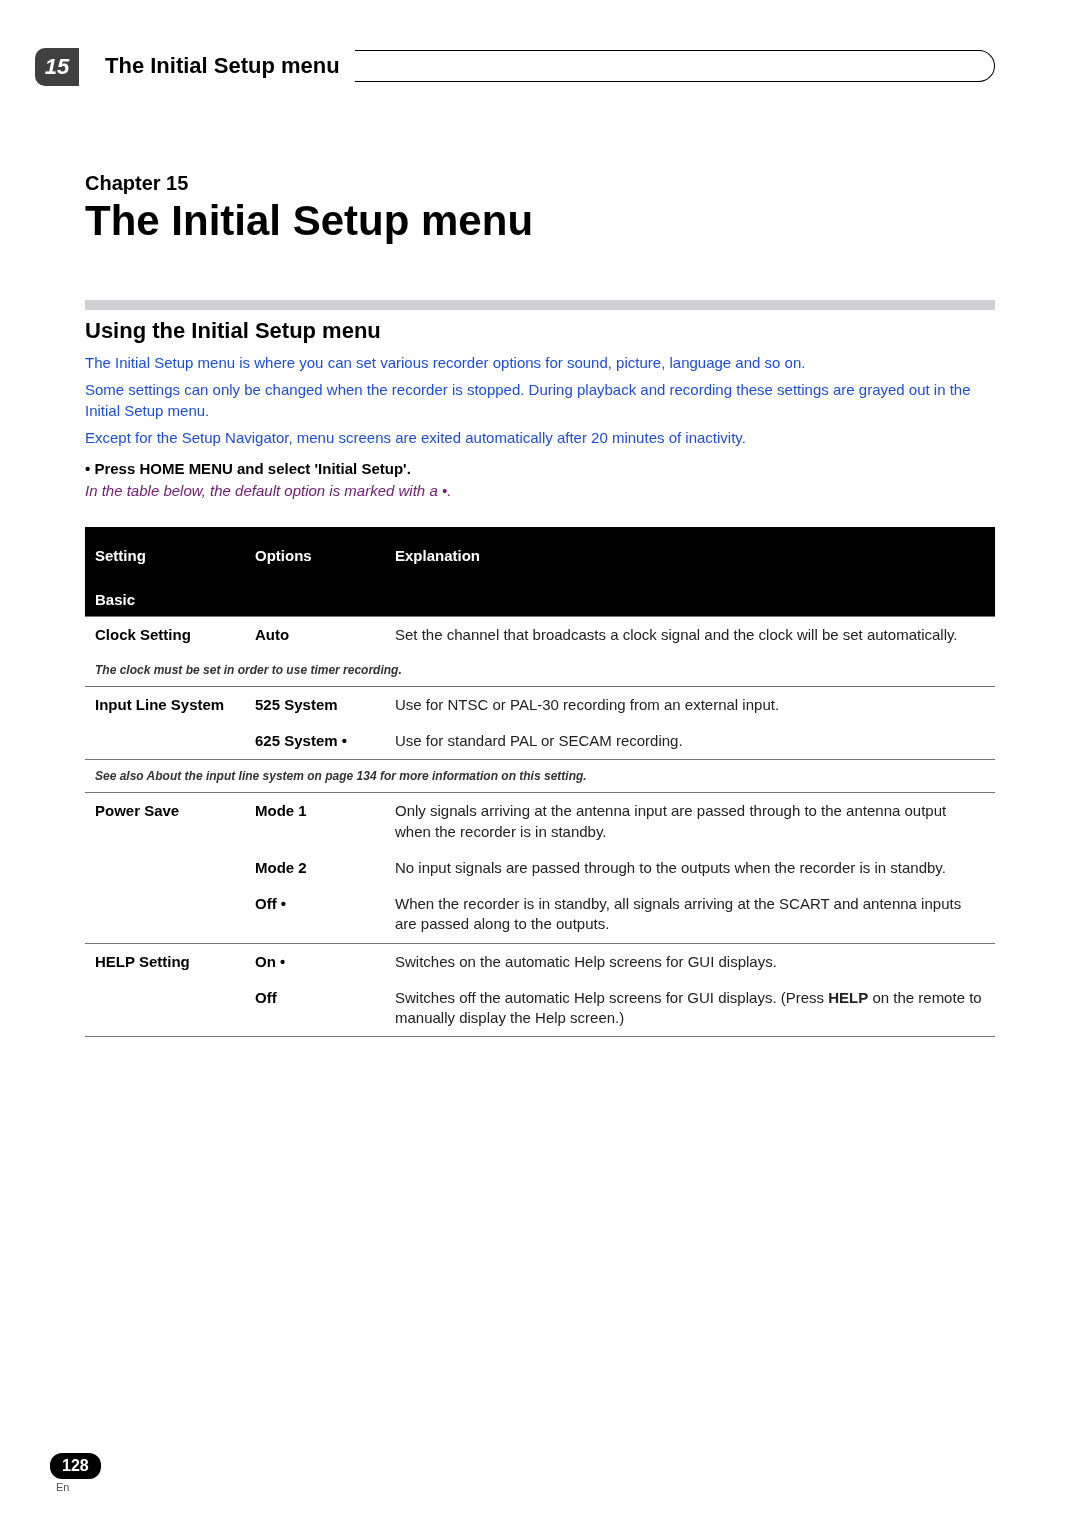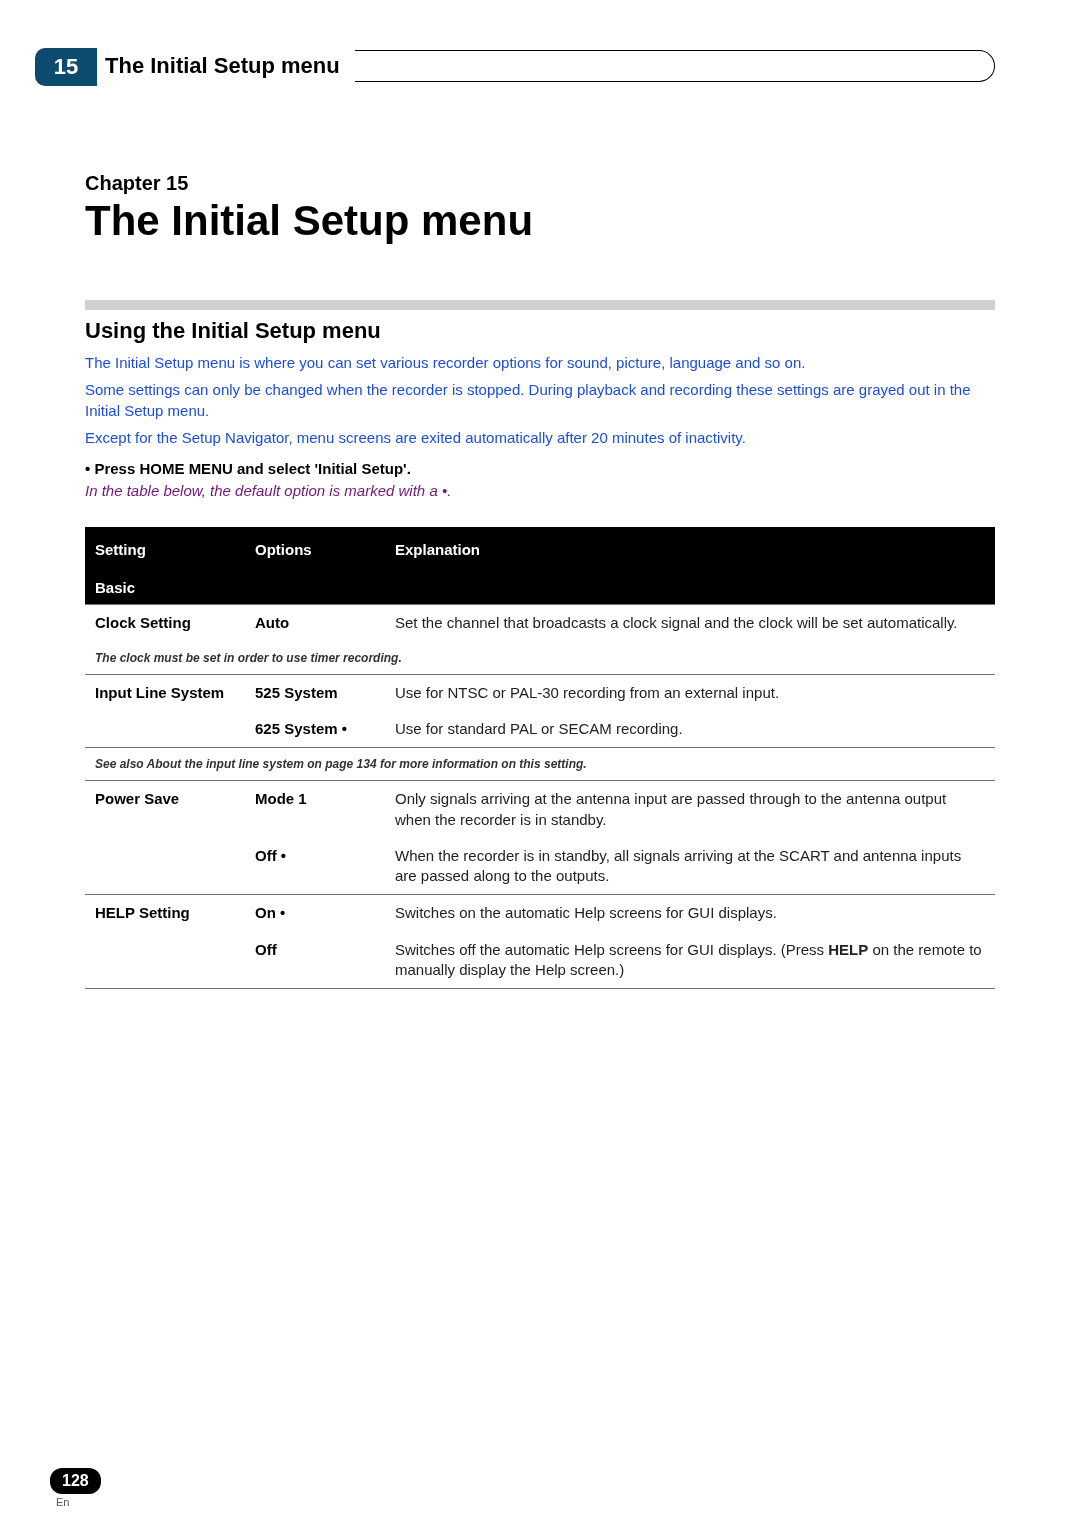--- a/index.html
+++ b/index.html
@@ -12,30 +12,31 @@
       background: #fff;
       width: 1080px;
       height: 1523px;
       position: relative;
       padding: 50px 85px 40px 85px;
     }
     .chapter-tab {
       position: absolute;
       left: 35px;
       top: 48px;
-      width: 62px;
+      width: 44px;
       height: 38px;
-      background: #0c4a6e;
+      background: #404040;
       color: #fff;
       font-weight: bold;
       font-size: 22px;
       display: flex;
       align-items: center;
       justify-content: center;
       border-radius: 10px 0 0 10px;
+      font-style: italic;
     }
     .header-bar {
       display: flex;
       align-items: center;
       margin-bottom: 90px;
       margin-left: 20px;
     }
     .header-title {
       font-size: 22px;
       font-weight: bold;
@@ -92,21 +93,21 @@
     table.settings {
       width: 100%;
       border-collapse: collapse;
       font-size: 15px;
     }
     table.settings thead th {
       background: #000;
       color: #fff;
       text-align: left;
       font-weight: bold;
-      padding: 14px 10px;
+      padding: 20px 10px;
     }
     table.settings .section-row td {
       background: #000;
       color: #fff;
       font-weight: bold;
       padding: 6px 10px;
     }
     table.settings tbody td {
       padding: 8px 10px;
       vertical-align: top;
@@ -130,21 +131,21 @@
       color: #222;
     }
     .note-row td {
       font-style: italic;
       font-weight: bold;
       color: #333;
       font-size: 12px;
     }
     .page-footer {
       position: absolute;
-      bottom: 15px;
+      bottom: 30px;
       left: 50px;
     }
     .page-number-badge {
       background: #000;
       color: #fff;
       font-weight: bold;
       font-size: 16px;
       padding: 4px 12px;
       border-radius: 12px;
       display: inline-block;
@@ -225,20 +226,25 @@
       <td colspan="3">
         <span>See also </span><span>About the input line system</span><span> on page 134 for more information on this setting.</span>
       </td>
     </tr>
 
     <tr class="no-border">
       <td class="col-setting">Power Save</td>
       <td class="col-options">Mode 1</td>
       <td class="col-explanation">Only signals arriving at the antenna input are passed through to the antenna output when the recorder is in standby.</td>
     </tr>
+    <tr class="no-border">
+      <td class="col-setting"></td>
+      <td class="col-options">Mode 2</td>
+      <td class="col-explanation">No input signals are passed through to the outputs when the recorder is in standby.</td>
+    </tr>
     <tr>
       <td class="col-setting"></td>
       <td class="col-options">Off •</td>
       <td class="col-explanation">When the recorder is in standby, all signals arriving at the SCART and antenna inputs are passed along to the outputs.</td>
     </tr>
 
     <tr class="no-border">
       <td class="col-setting">HELP Setting</td>
       <td class="col-options">On •</td>
       <td class="col-explanation">Switches on the automatic Help screens for GUI displays.</td>

